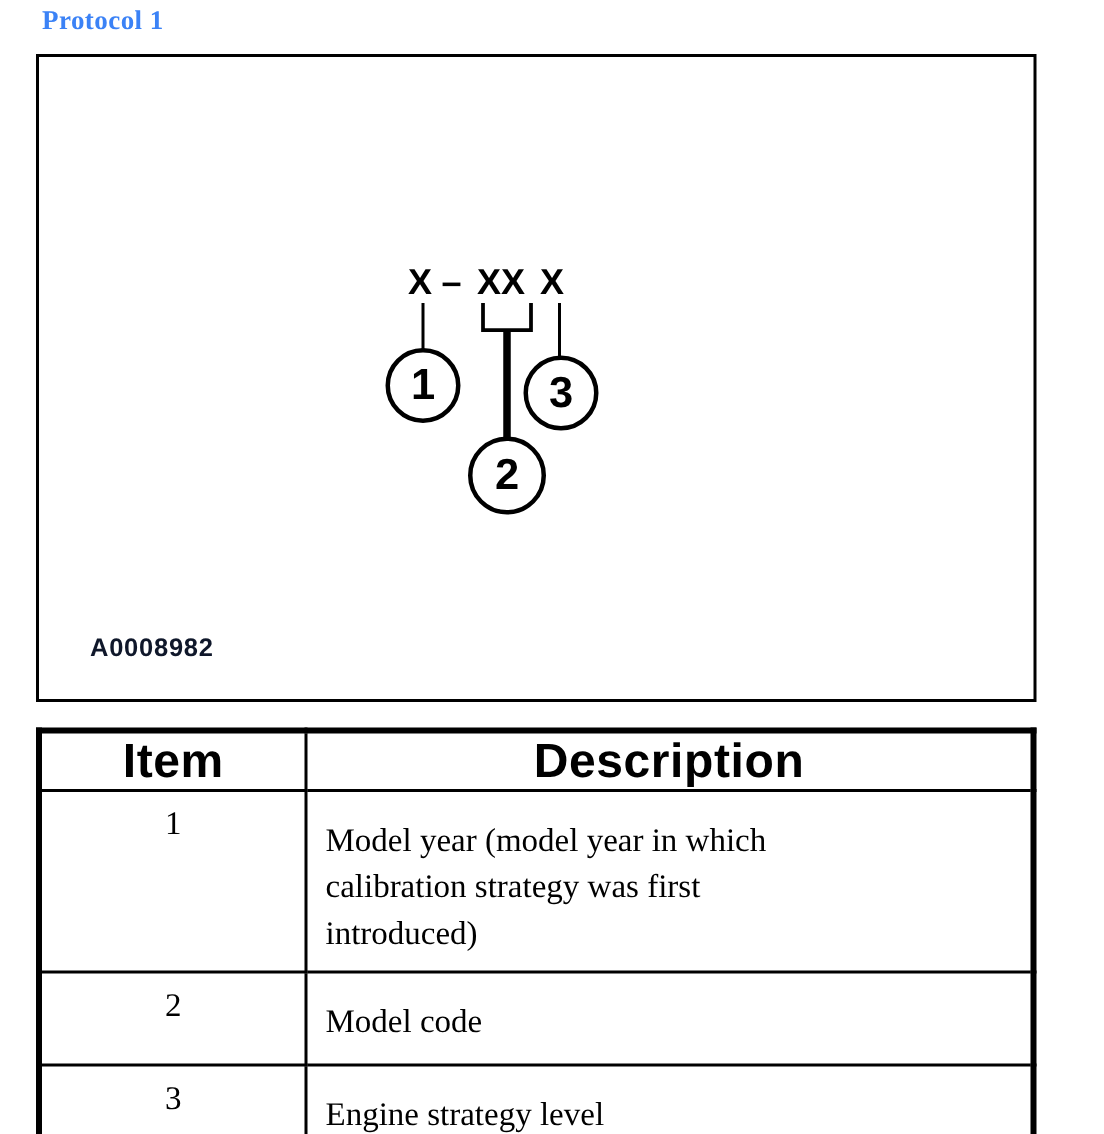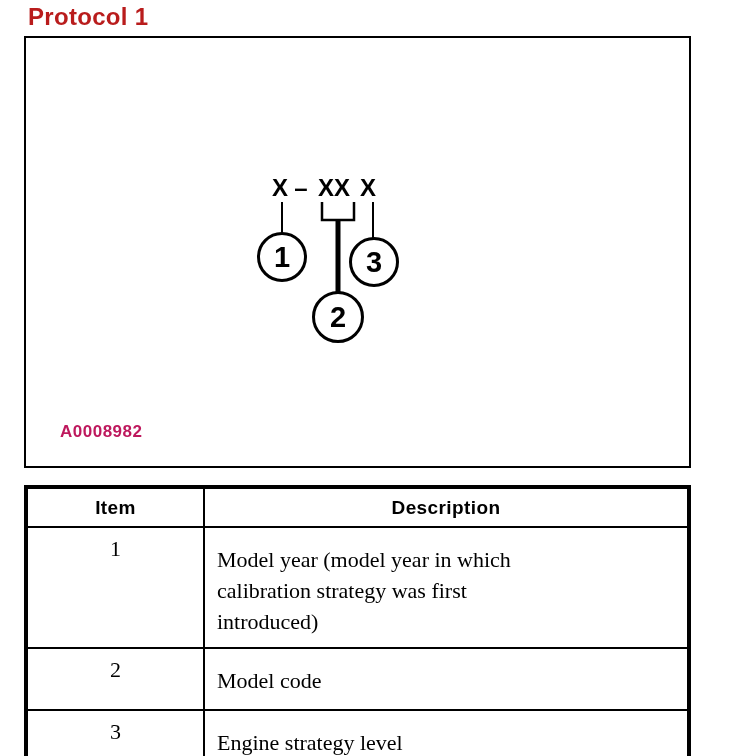--- a/index.html
+++ b/index.html
@@ -12,25 +12,25 @@
     width: 736px;
     height: 756px;
     background: #ffffff;
     color: #000000;
     overflow: hidden;
   }
   .doc-title {
     position: absolute;
     left: 28px;
     top: 3px;
-    font-family: Liberation Sans, sans-serif;
+    font-family: Liberation Serif, serif;
     font-weight: bold;
-    font-size: 24px;
+    font-size: 18px;
     letter-spacing: 0.3px;
-    color: #b91c1c;
+    color: #3b82f6;
     white-space: nowrap;
   }
   .figure-box {
     position: absolute;
     left: 24px;
     top: 36px;
     width: 667px;
     height: 432px;
     border: 2px solid #000000;
     box-sizing: border-box;
@@ -54,21 +54,21 @@
     fill: #000000;
   }
   .figure-id {
     position: absolute;
     left: 34px;
     top: 384px;
     font-family: "Liberation Sans", sans-serif;
     font-weight: bold;
     font-size: 17px;
     letter-spacing: 0.5px;
-    color: #be185d;
+    color: #0f172a;
     white-space: nowrap;
   }
   table.items-table {
     position: absolute;
     left: 24px;
     top: 485px;
     width: 667px;
     border-collapse: collapse;
     table-layout: fixed;
     background: #ffffff;
@@ -76,21 +76,21 @@
   table.items-table, table.items-table th, table.items-table td {
     border: 2px solid #000000;
   }
   table.items-table {
     border-width: 4px;
   }
   th.col-item { width: 175px; }
   table.items-table th {
     font-family: "Liberation Sans", sans-serif;
     font-weight: bold;
-    font-size: 19px;
+    font-size: 32px;
     letter-spacing: 0.4px;
     text-align: center;
     height: 37px;
     padding: 0;
   }
   table.items-table td {
     font-family: "Liberation Serif", serif;
     font-size: 22px;
     line-height: 31px;
     vertical-align: top;

